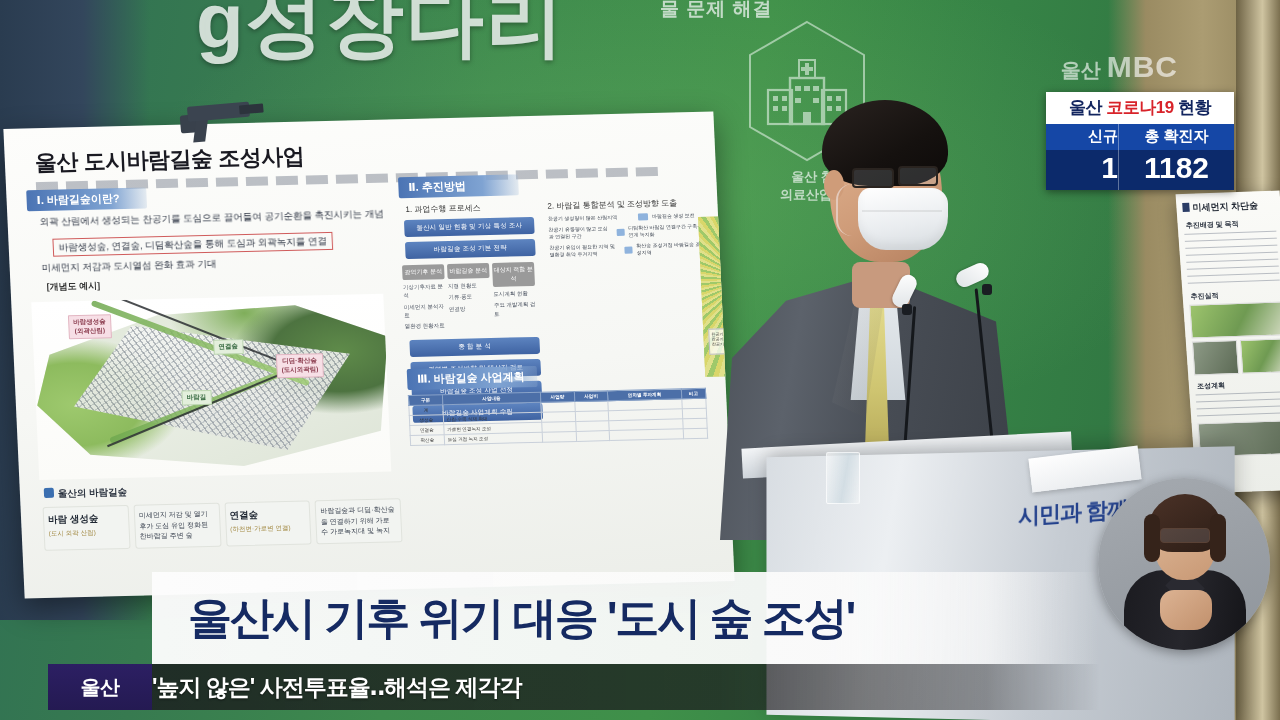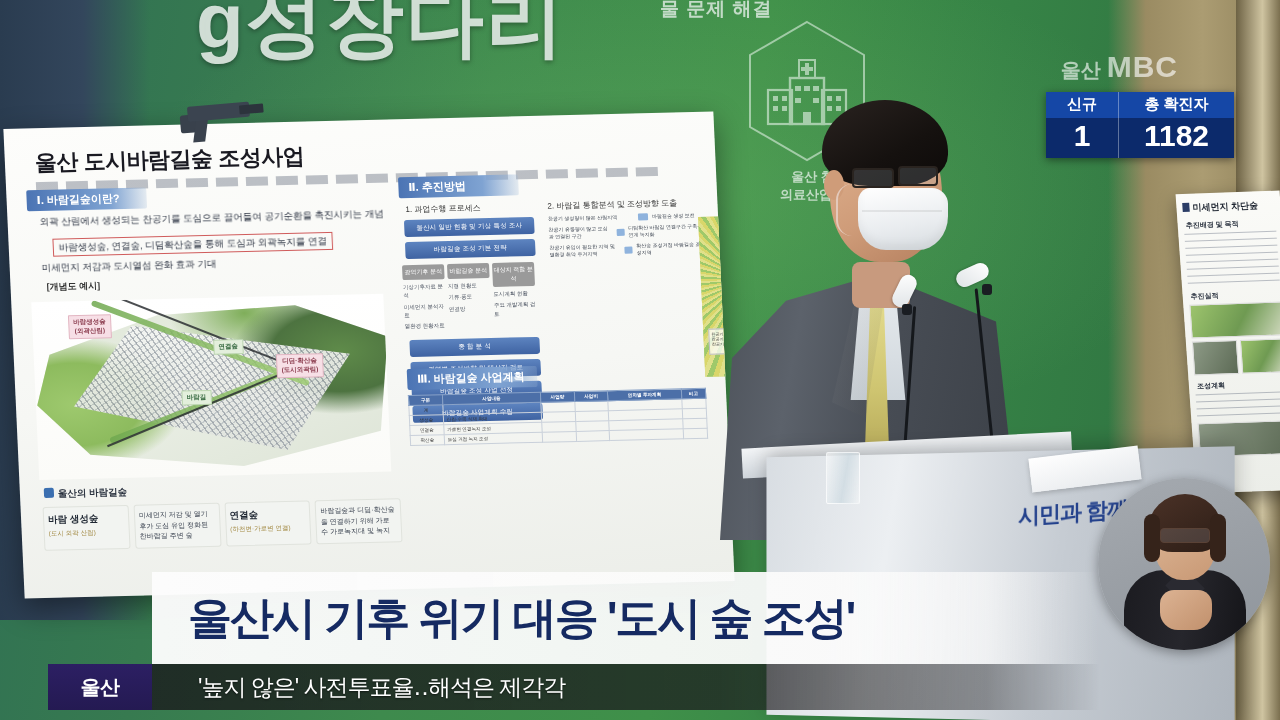--- a/index.html
+++ b/index.html
@@ -329,21 +329,21 @@
   .corona-labels{
     display:flex; background:#1547a6; color:#fff;
     font-size:15px; font-weight:bold; text-align:center;
   }
   .corona-labels > div{ padding:3px 0 4px; }
   .corona-values{
     display:flex; background:#0c2a6b; color:#fff;
     font-size:30px; font-weight:bold; text-align:center; line-height:1.05;
   }
   .corona-values > div{ padding:2px 0 6px; }
-  .c-new{ width:72px; }
+  .c-new{ width:72px;text-align:right; }
   .c-total{ width:116px; border-left:1px solid rgba(255,255,255,.35); }
 
   
   .lt-logo{
     position:absolute; left:48px; top:572px; width:104px; height:82px;
     background:linear-gradient(180deg,#172a63 0%, #14245a 60%, #101c49 100%);
     display:flex; align-items:center; justify-content:center; text-align:center;
   }
   .lt-logo span{
     color:#fff; font-size:22px; font-weight:bold; line-height:1.02; letter-spacing:-1px;
@@ -366,21 +366,21 @@
     background:linear-gradient(180deg,#2c1f63,#241a52);
     display:flex; align-items:center; justify-content:center;
   }
   .lt-region span{ color:#fff; font-size:20px; font-weight:bold; letter-spacing:-.5px; }
   .ticker{
     position:absolute; left:152px; top:664px; width:948px; height:46px;
     background:linear-gradient(90deg, rgba(26,26,28,.80) 0%, rgba(30,30,32,.74) 60%, rgba(32,32,34,.42) 88%, rgba(32,32,34,0) 100%);
     display:flex; align-items:center;
   }
   .ticker span{
-    color:#fff; font-size:23px; font-weight:normal; letter-spacing:-1px; margin-left:46px;
+    color:#fff; font-size:23px; font-weight:bold; letter-spacing:-1px; 
     text-shadow:0 1px 2px rgba(0,0,0,.6);
   }
 
   
   .sli{
     position:absolute; left:1098px; top:478px; width:172px; height:172px;
     border-radius:50%; overflow:hidden;
     background:linear-gradient(160deg,#a5aab0 0%, #9ba0a6 45%, #8f959c 100%);
     box-shadow:0 3px 12px rgba(0,0,0,.35);
   }
@@ -693,20 +693,25 @@
   <div class="podium"></div>
   <div class="papers"></div>
   <div class="glass"></div>
   <div class="podium-text">시민과 함께</div>
 
   <div class="watermark">
     <span class="ws">울산</span><span>MBC</span>
   </div>
 
   <div class="corona">
+    <div class="corona-head">
+      <span>울산</span>
+      <span class="red">코로나19</span>
+      <span>현황</span>
+    </div>
     <div class="corona-labels">
       <div class="c-new">신규</div>
       <div class="c-total">총 확진자</div>
     </div>
     <div class="corona-values">
       <div class="c-new">1</div>
       <div class="c-total">1182</div>
     </div>
   </div>
 

